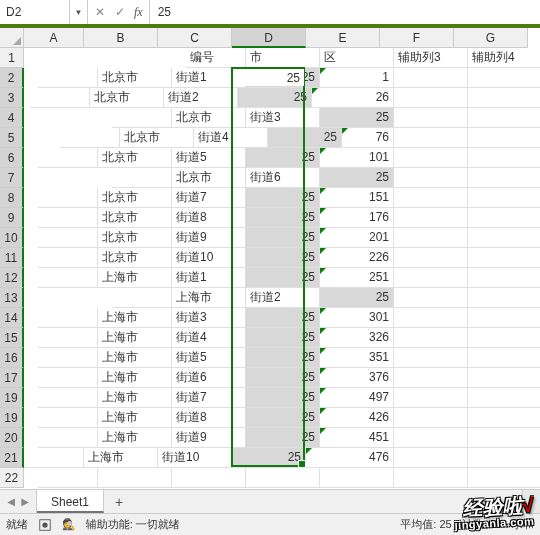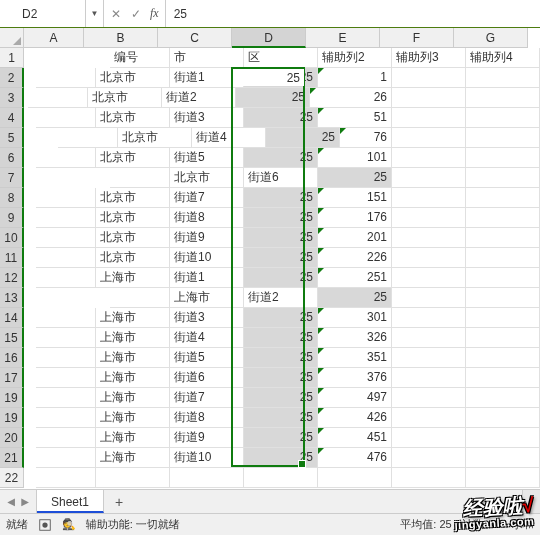--- a/index.html
+++ b/index.html
@@ -12,23 +12,22 @@
     height: 535px;
     overflow: hidden;
     position: relative;
     color: #333;
   }
   
   .formula-bar {
     display: flex;
     align-items: center;
     height: 28px;
-    border-bottom: 1px solid #4d7c0f;
+    border-bottom: 4px solid #4d7c0f;
     background: #fff;
-    padding-left: 16px;
   }
   .name-box {
     width: 70px;
     padding: 0 6px;
     border-right: 1px solid #ccc;
     height: 100%;
     display: flex;
     align-items: center;
   }
   .nb-dd {
@@ -210,21 +209,21 @@
     width: 14px;
     text-align: center;
     color: #888;
     font-size: 10px;
   }
   .tab {
     background: #fff;
     border-right: 1px solid #ccc;
     padding: 0 14px;
     line-height: 24px;
-    border-bottom: 2px solid #1d4ed8;
+    border-bottom: 2px solid #737373;
   }
   .tab-add {
     width: 30px;
     text-align: center;
     line-height: 24px;
     color: #555;
     font-size: 14px;
   }
   .tab-scroll {
     margin-left: auto;
@@ -327,21 +326,20 @@
         <div class="row-header active">19</div>
         <div class="row-header active">20</div>
         <div class="row-header active">21</div>
         <div class="row-header">22</div>
       </div>
     <div class="cells" id="cells">
         <div class="row">
           <div class="cell txt" style="width: 60px;">编号</div>
           <div class="cell txt" style="width: 74px;">市</div>
           <div class="cell txt" style="width: 74px;">区</div>
-          <div class="cell txt" style="width: 74px;">辅助列2</div>
           <div class="cell txt" style="width: 74px;">辅助列3</div>
           <div class="cell txt" style="width: 74px;">辅助列4</div>
         </div>
         <div class="row">
           <div class="cell txt" style="width: 60px;"></div>
           <div class="cell txt" style="width: 74px;">北京市</div>
           <div class="cell txt" style="width: 74px;">街道1</div>
           <div class="cell num sel" style="width: 74px;">25</div>
           <div class="cell num err-tri" style="width: 74px;">1</div>
           <div class="cell txt" style="width: 74px;"></div>
@@ -354,21 +352,20 @@
           <div class="cell num sel" style="width: 74px;">25</div>
           <div class="cell num err-tri" style="width: 82px;">26</div>
           <div class="cell txt" style="width: 74px;"></div>
           <div class="cell txt" style="width: 74px;"></div>
         </div>
         <div class="row">
           <div class="cell txt" style="width: 60px;"></div>
           <div class="cell txt" style="width: 74px;">北京市</div>
           <div class="cell txt" style="width: 74px;">街道3</div>
           <div class="cell num sel" style="width: 74px;">25</div>
-          <div class="cell num err-tri" style="width: 74px;">51</div>
           <div class="cell txt" style="width: 74px;"></div>
           <div class="cell txt" style="width: 74px;"></div>
         </div>
         <div class="row">
           <div class="cell txt" style="width: 60px;"></div>
           <div class="cell txt" style="width: 74px;">北京市</div>
           <div class="cell txt" style="width: 74px;">街道4</div>
           <div class="cell num sel" style="width: 74px;">25</div>
           <div class="cell num err-tri" style="width: 52px;">76</div>
           <div class="cell txt" style="width: 74px;"></div>
@@ -505,21 +502,21 @@
           <div class="cell num sel" style="width: 74px;">25</div>
           <div class="cell num err-tri" style="width: 74px;">451</div>
           <div class="cell txt" style="width: 74px;"></div>
           <div class="cell txt" style="width: 74px;"></div>
         </div>
         <div class="row">
           <div class="cell txt" style="width: 60px;"></div>
           <div class="cell txt" style="width: 74px;">上海市</div>
           <div class="cell txt" style="width: 74px;">街道10</div>
           <div class="cell num sel" style="width: 74px;">25</div>
-          <div class="cell num err-tri" style="width: 74px;">476</div>
+          <div class="cell num err-tri" style="width: 88px;">476</div>
           <div class="cell txt" style="width: 74px;"></div>
           <div class="cell txt" style="width: 74px;"></div>
         </div>
         <div class="row">
           <div class="cell txt" style="width: 60px;"></div>
           <div class="cell txt" style="width: 74px;"></div>
           <div class="cell txt" style="width: 74px;"></div>
           <div class="cell txt" style="width: 74px;"></div>
           <div class="cell txt" style="width: 74px;"></div>
           <div class="cell txt" style="width: 74px;"></div>

